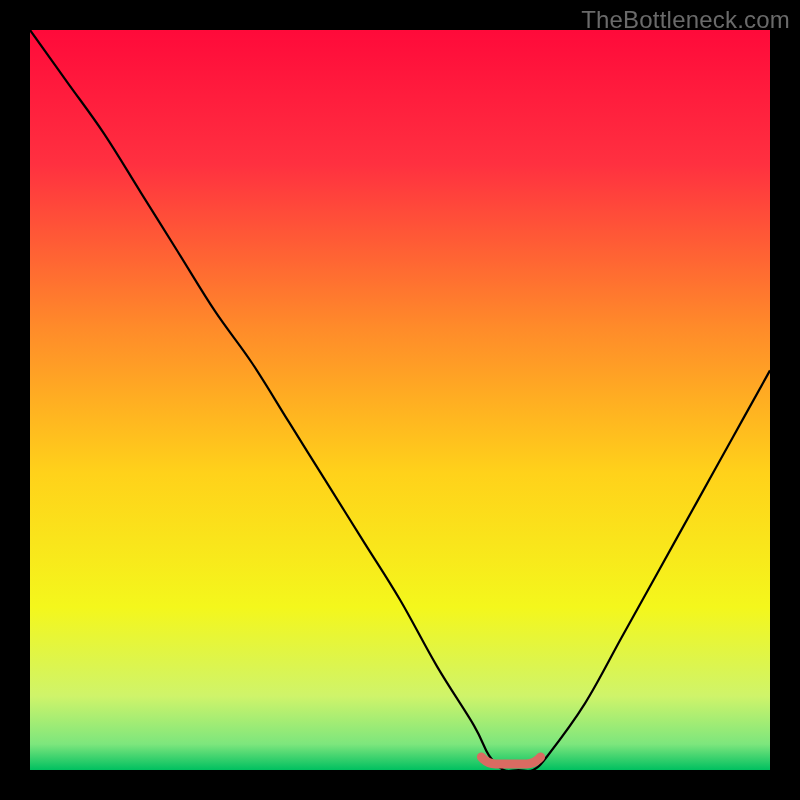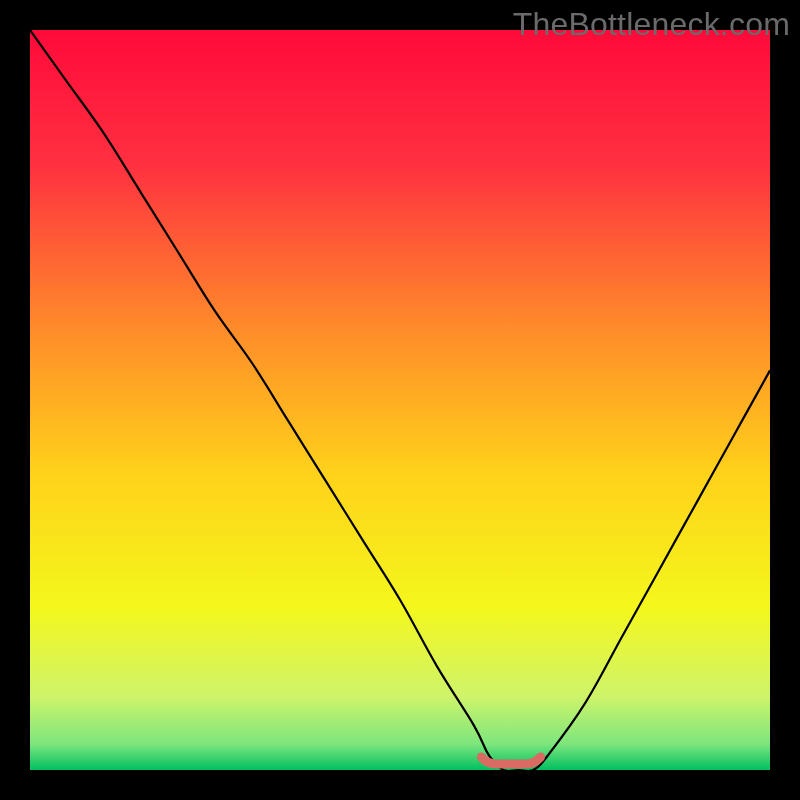--- a/index.html
+++ b/index.html
@@ -9,21 +9,21 @@
     background: #000;
     position: relative;
     overflow: hidden;
     font-family: Arial, sans-serif;
   }
   .watermark {
     position: absolute;
     top: 6px;
     right: 10px;
     color: #6a6a6a;
-    font-size: 32px;
+    font-size: 24px;
     font-weight: 500;
     z-index: 10;
     letter-spacing: 0.2px;
   }
   .plot {
     position: absolute;
     left: 30px;
     top: 30px;
     width: 740px;
     height: 740px;

